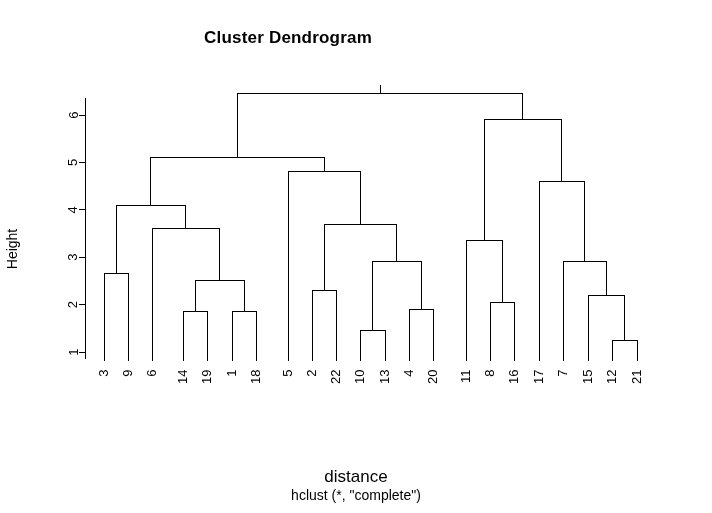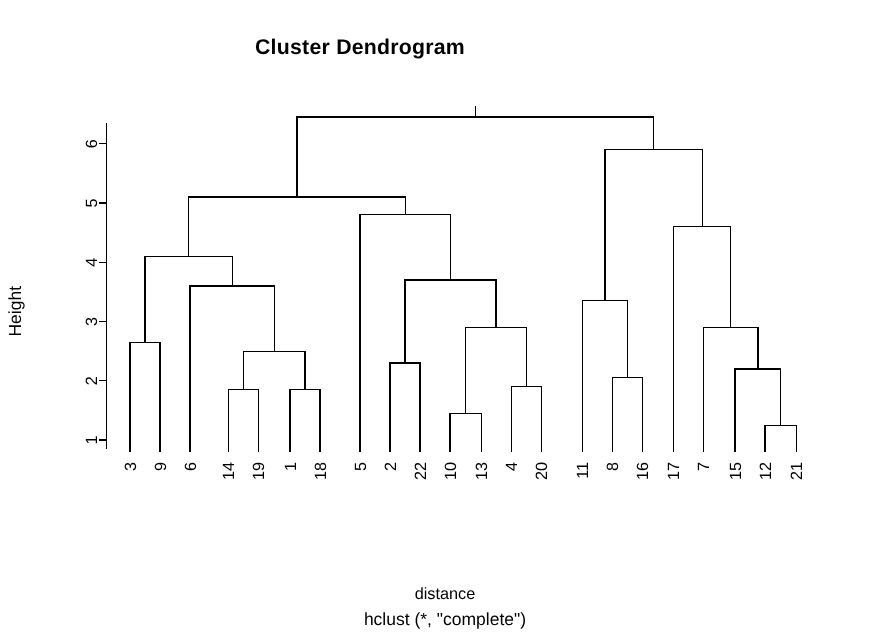--- a/index.html
+++ b/index.html
@@ -40,21 +40,21 @@
     font-size: 14px;
     transform: rotate(-90deg);
     transform-origin: center center;
   }
   .xlab-1 {
     position: absolute;
     left: 0;
     top: 467px;
     width: 712px;
     text-align: center;
-    font-size: 13px;
+    font-size: 17px;
   }
   .xlab-2 {
     position: absolute;
     left: 0;
     top: 487px;
     width: 712px;
     text-align: center;
     font-size: 14px;
   }
   svg.dendro {

